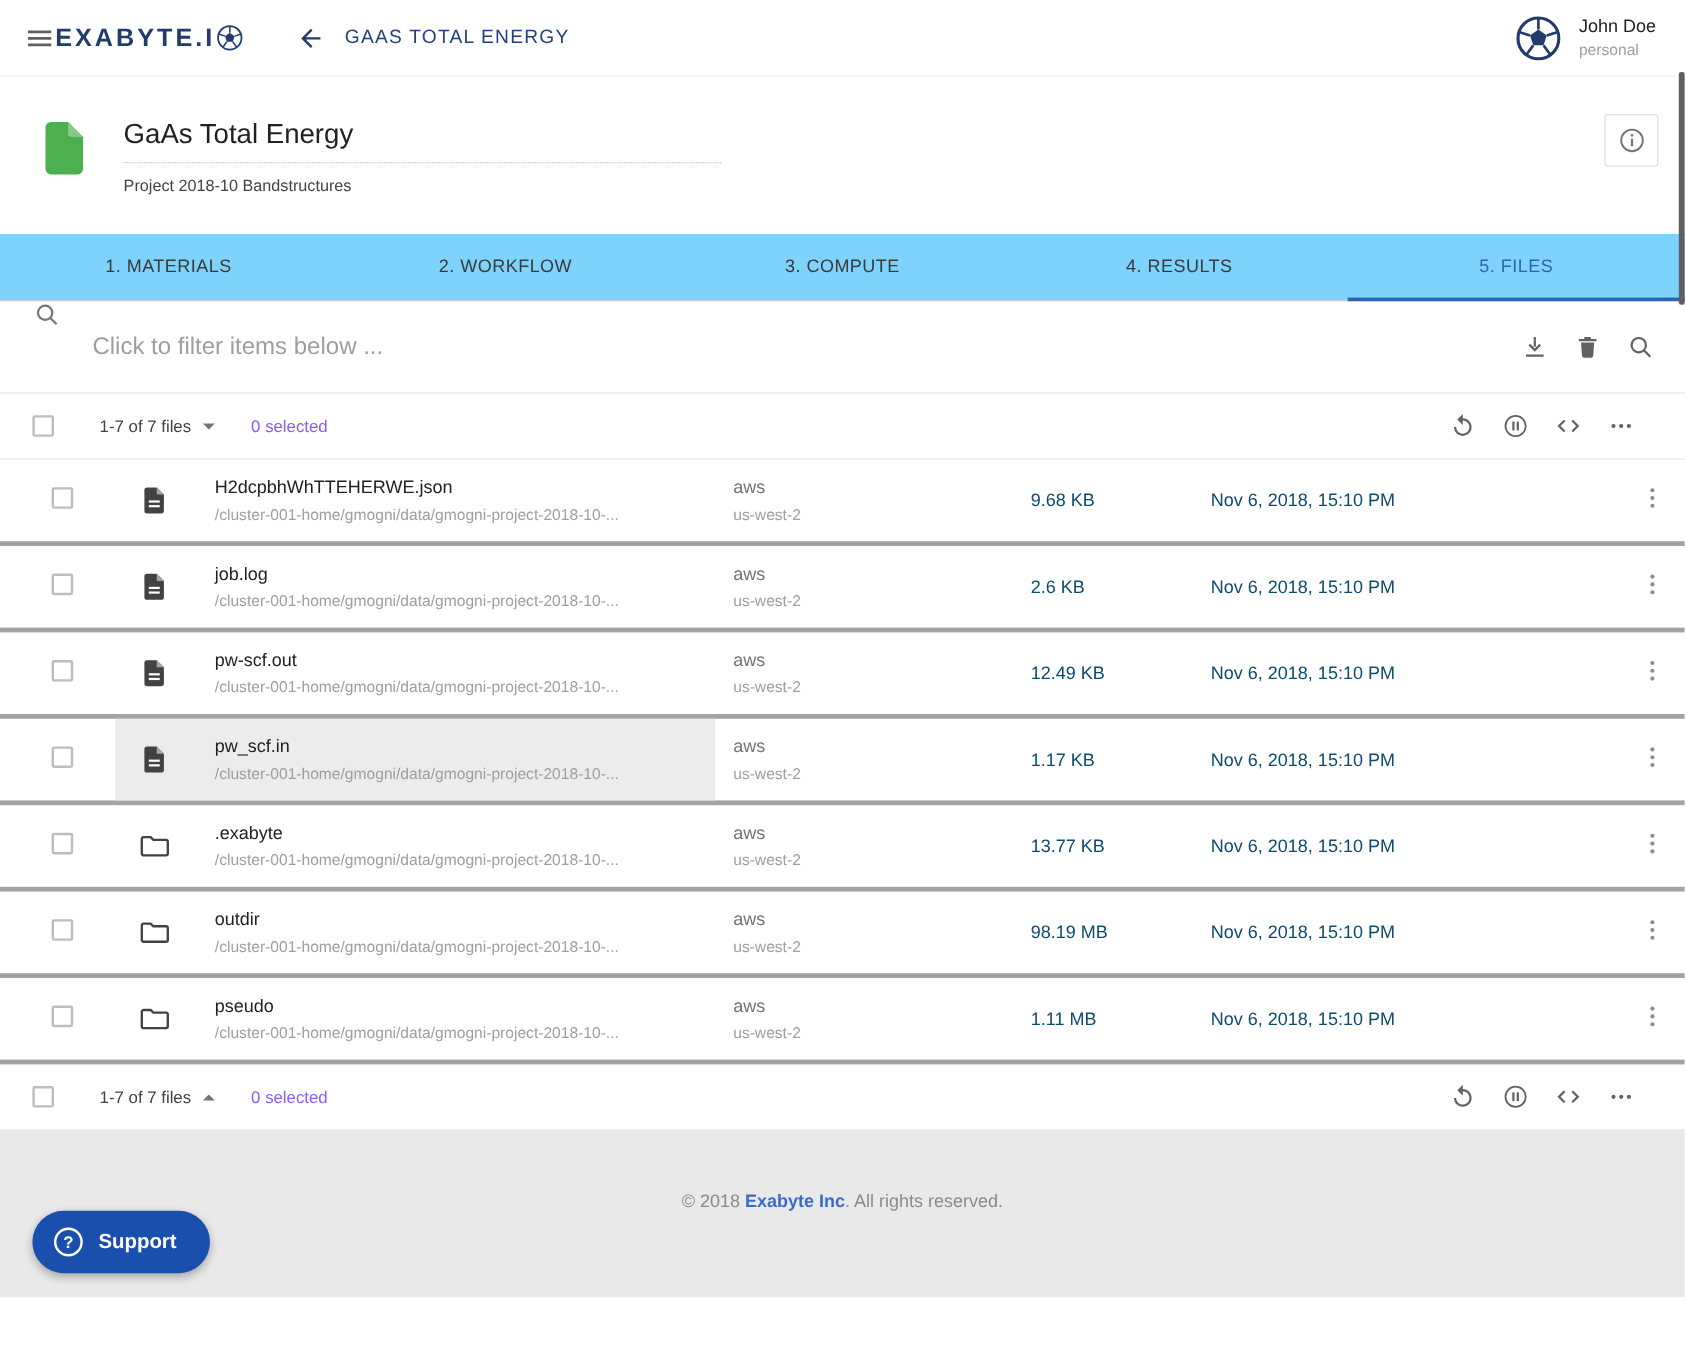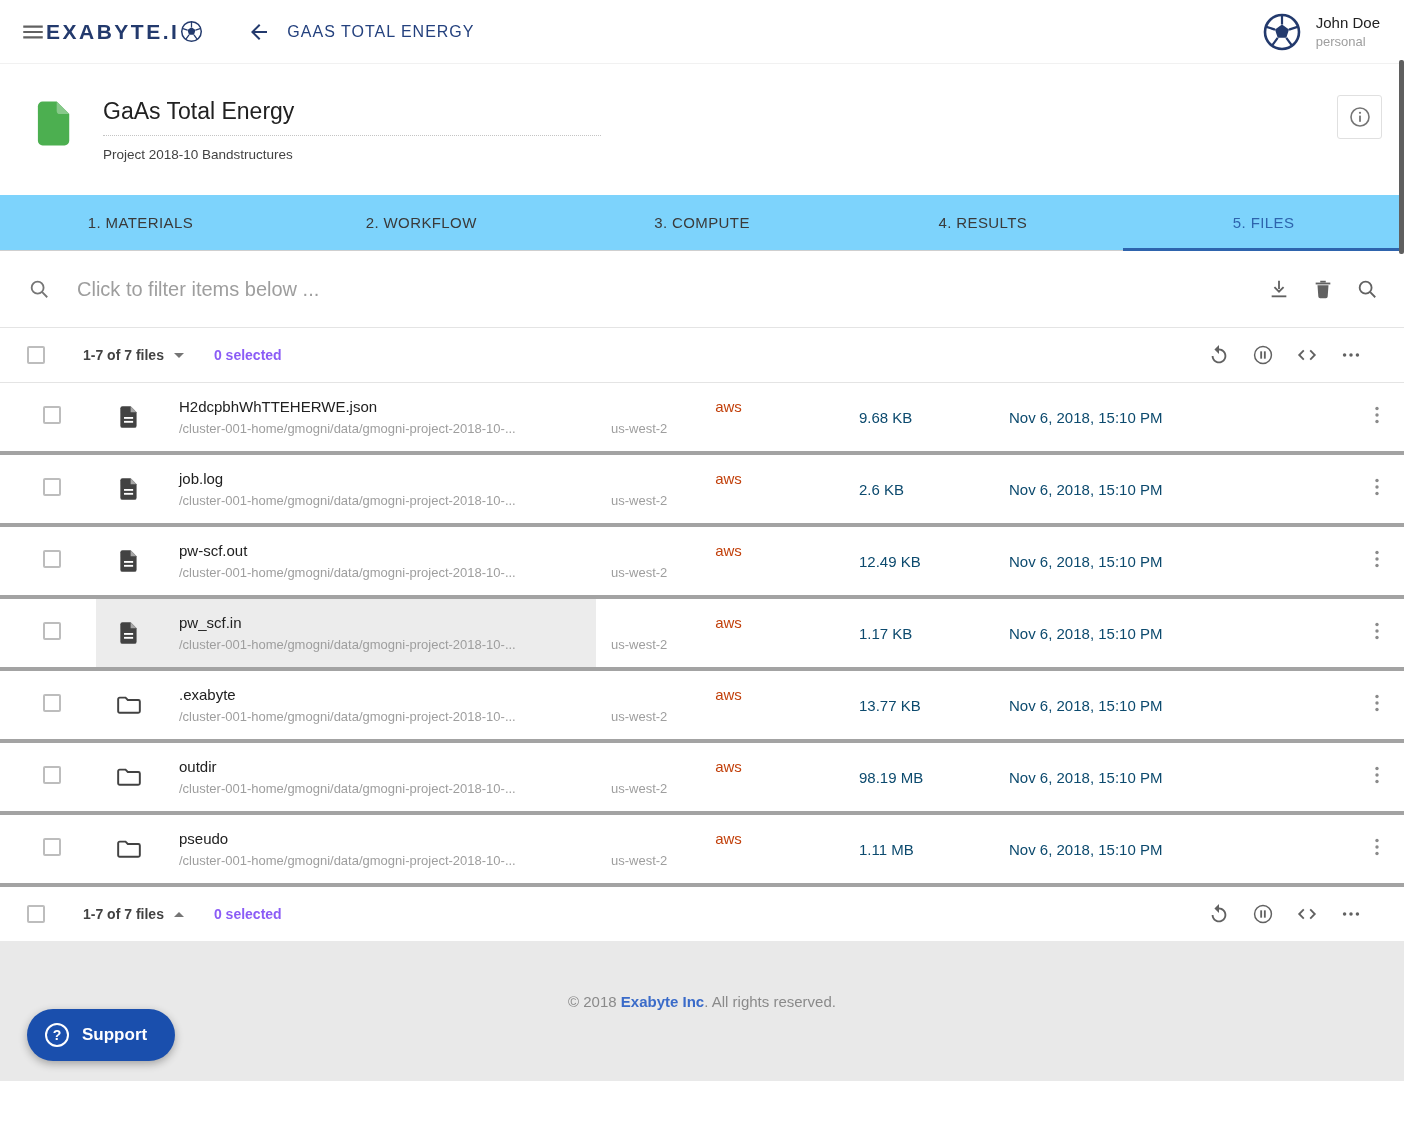--- a/index.html
+++ b/index.html
@@ -30,28 +30,28 @@
   .job-subtitle { margin-top:11px; font-size:13.5px; color:#424242; }
   .info-btn { position:absolute; top:31px; right:22px; width:45px; height:44px; border:1px solid #e0e0e0; border-radius:3px; display:flex; align-items:center; justify-content:center; background:#fff; }
 
   
   .tabs { display:flex; height:56px; border-bottom:1px solid #cfcfcf; background:#7dd3fc; }
   .tab { flex:1; display:flex; align-items:center; justify-content:center; font-size:15px; letter-spacing:0.4px; color:#3a3a3a; position:relative; cursor:pointer; }
   .tab.active { color:#2e64ad; font-weight:500; }
   .tab.active::after { content:""; position:absolute; left:0; right:0; bottom:-1px; height:3px; background:#2e64ad; }
 
   
-  .filterbar { height:77px; display:flex; align-items:center; padding:0 26px 0 28px; border-bottom:1px solid #e4e4e4; }
+  .filterbar { height:77px; display:flex; padding:0 26px 0 28px; border-bottom:1px solid #e4e4e4; }
   .filter-input { flex:1; border:0; outline:none; margin-left:27px; font-size:20px; color:#616161; font-family:inherit; background:transparent; }
   .filter-input::placeholder { color:#9e9e9e; opacity:1; }
   .filter-actions { display:flex; gap:22px; align-items:center; }
   .icon-btn { display:flex; align-items:center; justify-content:center; }
 
   
-  .controls { height:55px; display:flex; align-items:center; border-bottom:1px solid #e4e4e4; padding-right:42px;font-weight:bold; }
+  .controls { height:55px; display:flex; align-items:center; border-bottom:1px solid #e4e4e4; padding-right:42px; }
   .controls.bottom { height:54px; border-bottom:none; }
   .checkbox { width:18px; height:18px; border:2px solid #bdbdbd; border-radius:2px; display:inline-block; background:#fff; cursor:pointer; flex:none; }
   .controls .checkbox { margin-left:27px; }
   .count-wrap { margin-left:38px; display:flex; align-items:center; font-size:14px; color:#424242; cursor:pointer; }
   .caret-down { width:0; height:0; border-left:5px solid transparent; border-right:5px solid transparent; border-top:5px solid #757575; margin-left:10px; }
   .caret-up { width:0; height:0; border-left:5px solid transparent; border-right:5px solid transparent; border-bottom:5px solid #757575; margin-left:10px; }
   .selected-label { margin-left:30px; font-size:14px; color:#8b5cf6; }
   .control-actions { margin-left:auto; display:flex; gap:22px; align-items:center; }
 
   
@@ -60,21 +60,21 @@
   .th-name, .th-provider { padding-left:15px; }
   .th-size, .th-updated { padding-left:13px; }
   .row { height:72px; border-bottom:4px solid #a3a3a3;padding-left:16px; }
   .cell-check { padding-left:27px; }
   .cell-name { display:flex; align-items:center; height:100%; padding-left:20px; }
   .cell-name.hl { background:#ececec; }
   .cell-name .texts { margin-left:37px; min-width:0; }
   .fname { font-size:15px; color:#212121; margin-bottom:6px; cursor:pointer; }
   .fpath { font-size:13px; color:#9e9e9e; white-space:nowrap; }
   .cell-provider { padding-left:15px; }
-  .prov { font-size:15px; color:#c2410c; margin-bottom:6px;text-align:center; }
+  .prov { font-size:15px; color:#737373; margin-bottom:6px; }
   .region { font-size:13px; color:#9e9e9e; }
   .cell-size, .cell-updated { padding-left:13px; font-size:15px; color:#0c4a6e; }
   .cell-menu { display:flex; justify-content:center; }
   .row-menu-btn { width:28px; height:28px; }
 
   
   .footer { height:140px; background:#e9e9e9; position:relative; text-align:center; padding-top:52px; }
   .copyright { font-size:15px; color:#8a8a8a; }
   .copyright .company { color:#3a6bc9; font-weight:bold; cursor:pointer; }
   .footer-links { margin-top:27px; display:flex; justify-content:center; gap:30px; font-size:15px; color:#757575; }

